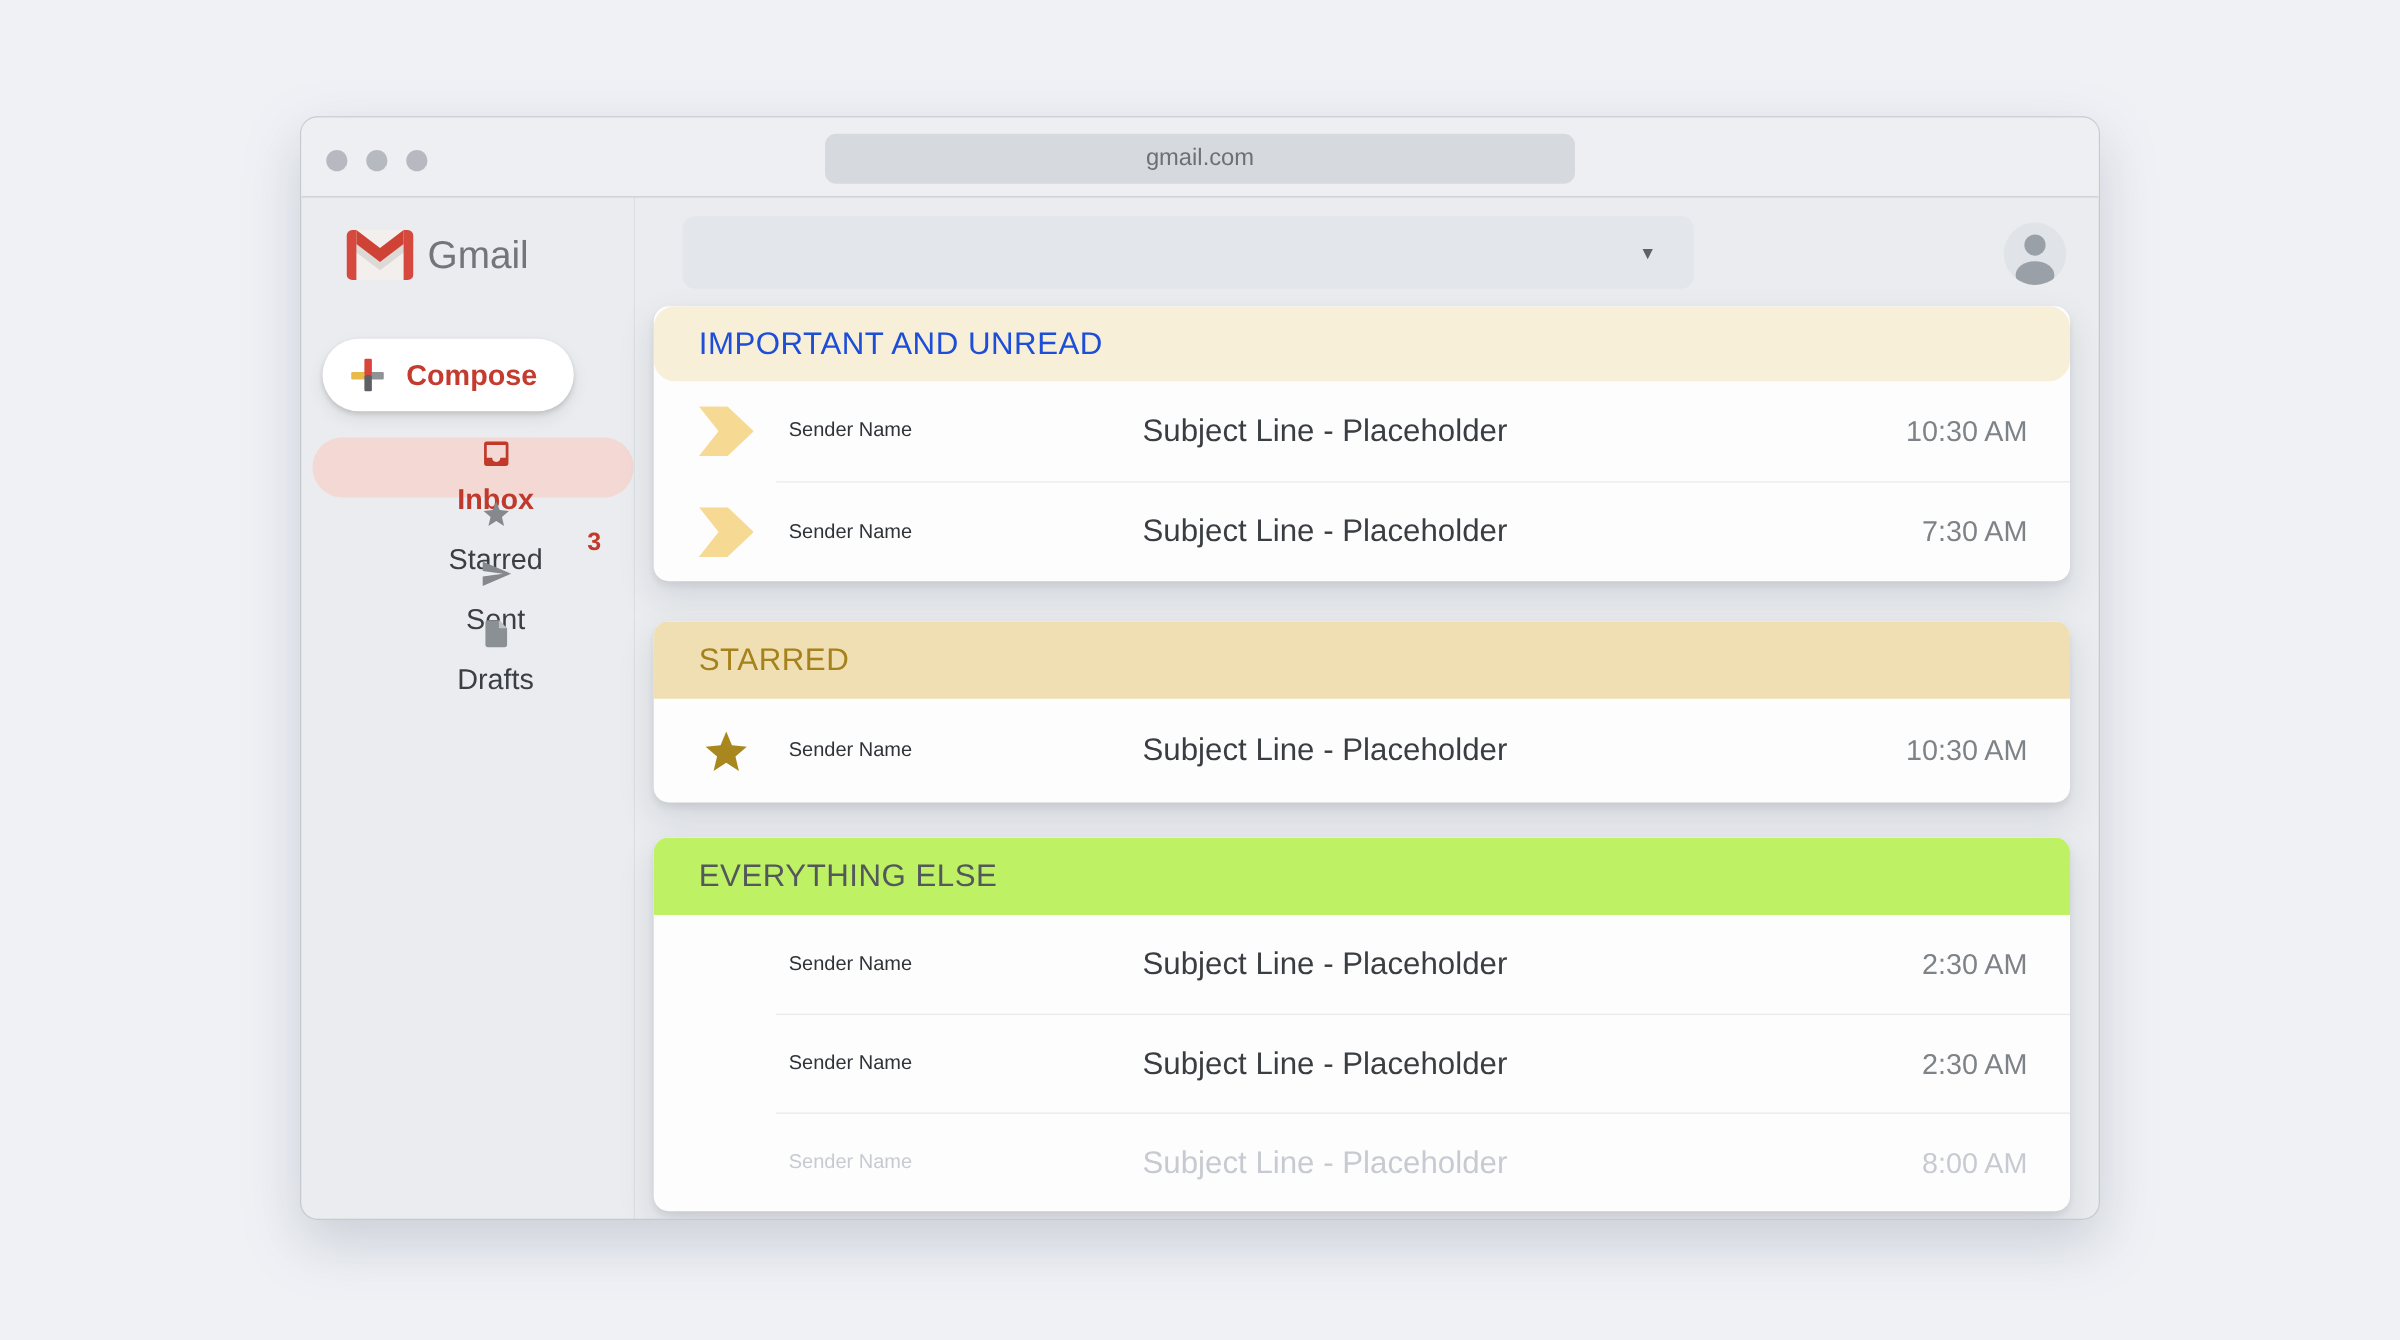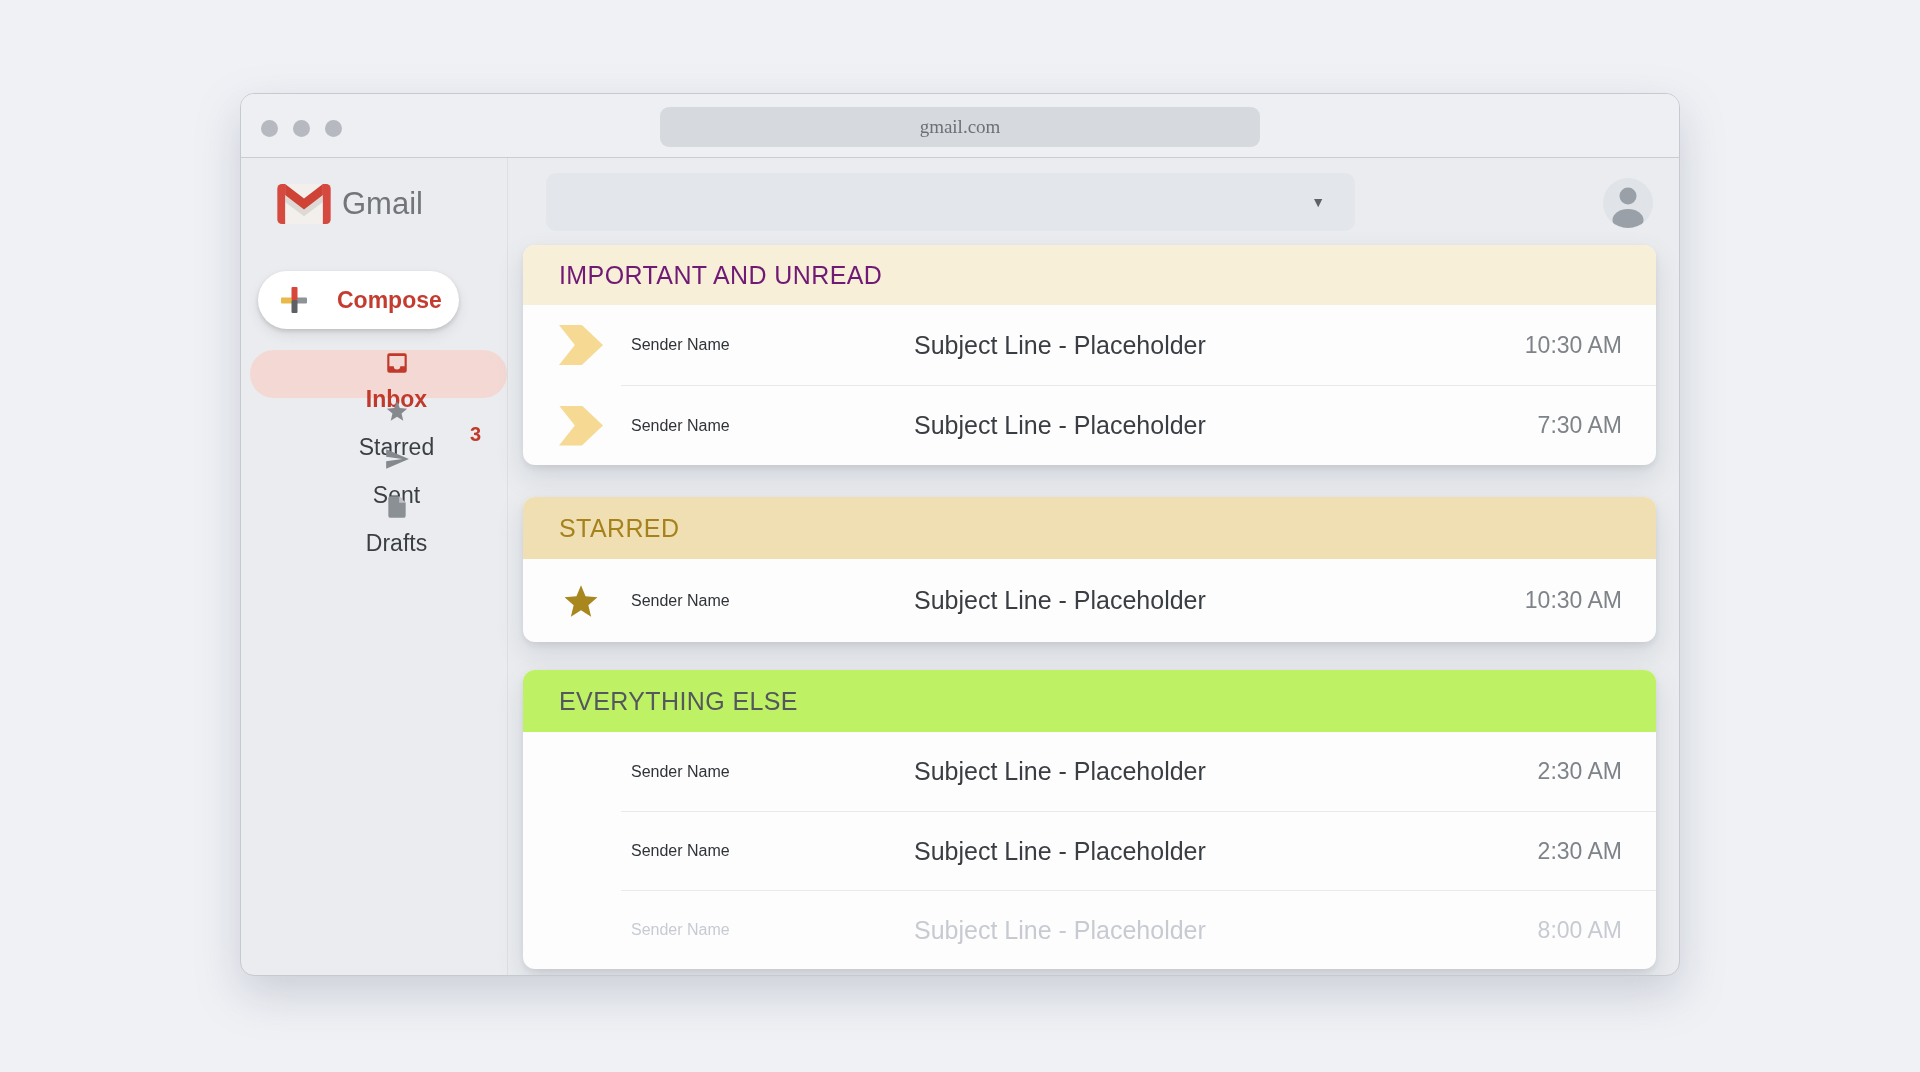--- a/index.html
+++ b/index.html
@@ -17,21 +17,21 @@
   .titlebar {
     position:absolute; top:0; left:0; right:0; height:64px;
     background:#edeff2; border-bottom:1.5px solid #caccd1;
   }
   .dots { position:absolute; left:20px; top:26px; display:flex; gap:15px; }
   .dot { width:17px; height:17px; border-radius:50%; background:#b6bac0; }
   .urlbar {
     position:absolute; left:50%; transform:translateX(-50%); top:13px;
     width:600px; height:40px; background:#d6d9de; border-radius:9px;
     display:flex; align-items:center; justify-content:center;
-    color:#6d7177; font-size:19px;font-family:Liberation Serif, serif;
+    color:#6d7177; font-size:19px;
   }
 
   
   .logo { position:absolute; left:36px; top:90px; display:flex; align-items:center; gap:11px; }
   .logo-text { font-size:31px; color:#72767b; }
   .searchbar {
     position:absolute; left:305px; top:79px; width:809px; height:58px;
     background:#e3e6ea; border-radius:10px;
   }
   .search-caret {
@@ -42,21 +42,21 @@
     position:absolute; left:1362px; top:84px; width:50px; height:50px;
     border-radius:50%; background:#e0e3e7; overflow:hidden;
   }
 
   
   .sidebar-divider { position:absolute; left:266px; top:64px; bottom:0; width:1px; background:rgba(60,64,67,.07); }
   .compose {
     position:absolute; left:17px; top:177px; width:201px; height:58px;
     background:#ffffff; border-radius:29px;
     box-shadow:0 2px 4px rgba(0,0,0,.14), 0 6px 14px rgba(0,0,0,.08);
-    display:flex; align-items:center; padding-left:21px; gap:28px;
+    display:flex; align-items:center; padding-left:21px; gap:16px;
     color:#c43c30; font-size:23px; font-weight:bold; cursor:pointer;
   }
   .nav { position:absolute; left:0; top:256px; width:266px; }
   .nav-item {
     height:48px; display:flex; align-items:center; padding-left:45px; gap:10px;
     font-size:23px; color:#3b3f43; cursor:pointer;flex-direction:column;
   }
   .nav-item .nav-ic { width:26px; height:26px; flex:none; display:flex; align-items:center; justify-content:center; }
   .nav-item.active {
     margin-left:9px; width:257px; padding-left:36px;
@@ -68,21 +68,21 @@
   .card {
     position:absolute; left:282px; width:1133px; border-radius:12px;
     background:#fdfdfe; overflow:hidden;
     box-shadow:0 3px 6px rgba(0,0,0,.07), 0 12px 26px rgba(100,110,125,.18);
   }
   .card-important { top:151px; height:220px; }
   .card-starred   { top:403px; height:145px; }
   .card-everything{ top:576px; height:299px; }
 
   .card-header { display:flex; align-items:center; padding-left:36px; font-size:25px; letter-spacing:.4px; }
-  .hdr-cream { height:60px; background:#f8efd9; color:#701a75; }
+  .hdr-cream { height:60px; background:#f8efd9; color:#1d4ed8;border-radius:17px; }
   .hdr-gold  { height:62px; background:#f0dfb3; color:#a5821c; }
   .hdr-gray  { height:62px; background:#bef264; color:#54585d; }
 
   .email-row { display:flex; align-items:center; padding:0 34px 0 36px; cursor:pointer; }
   .h80 { height:80px; } .h79 { height:79px; } .h83 { height:83px; } .h78 { height:78px; }
   .row-icon { width:44px; height:42px; margin-right:28px; flex:none; display:flex; align-items:center; justify-content:center; }
   .marker {
     width:44px; height:40px; background:#f6d992;
     clip-path:polygon(0 0, 52% 0, 100% 50%, 52% 100%, 0 100%, 36% 50%);
   }

